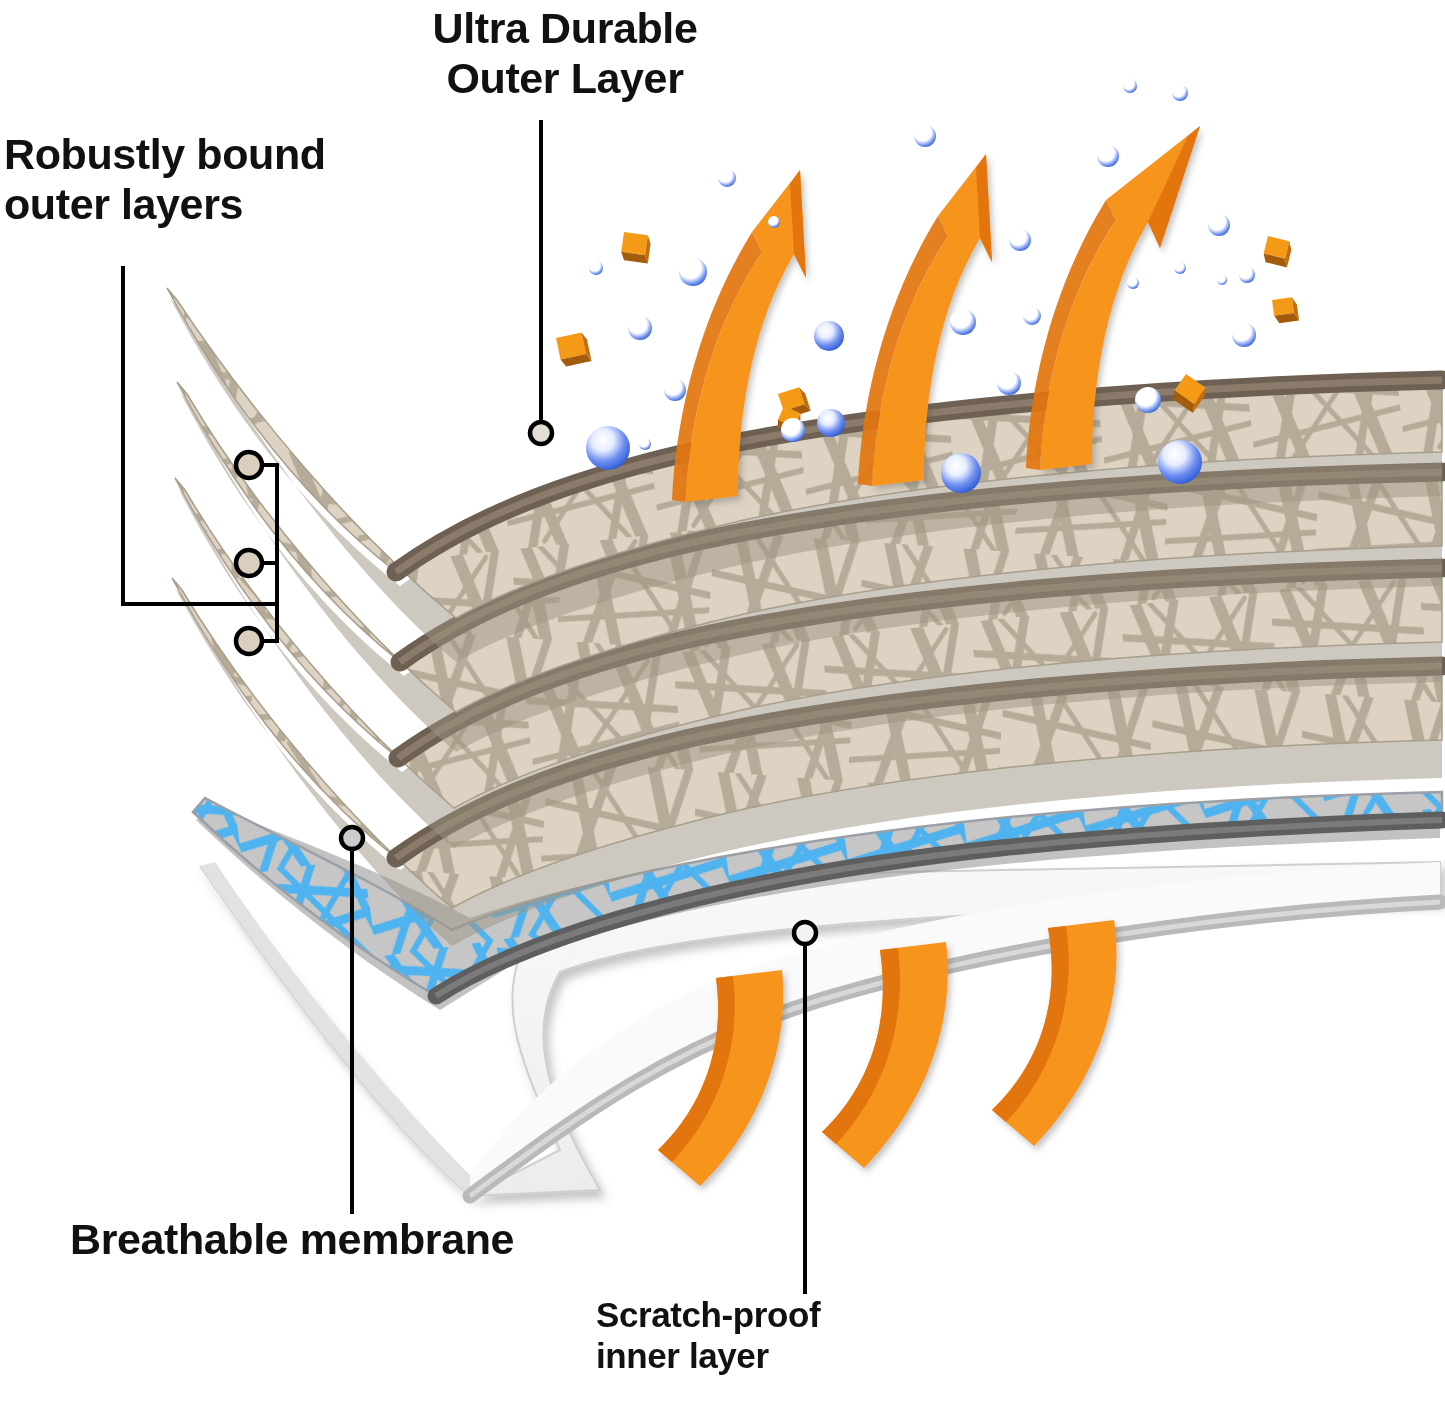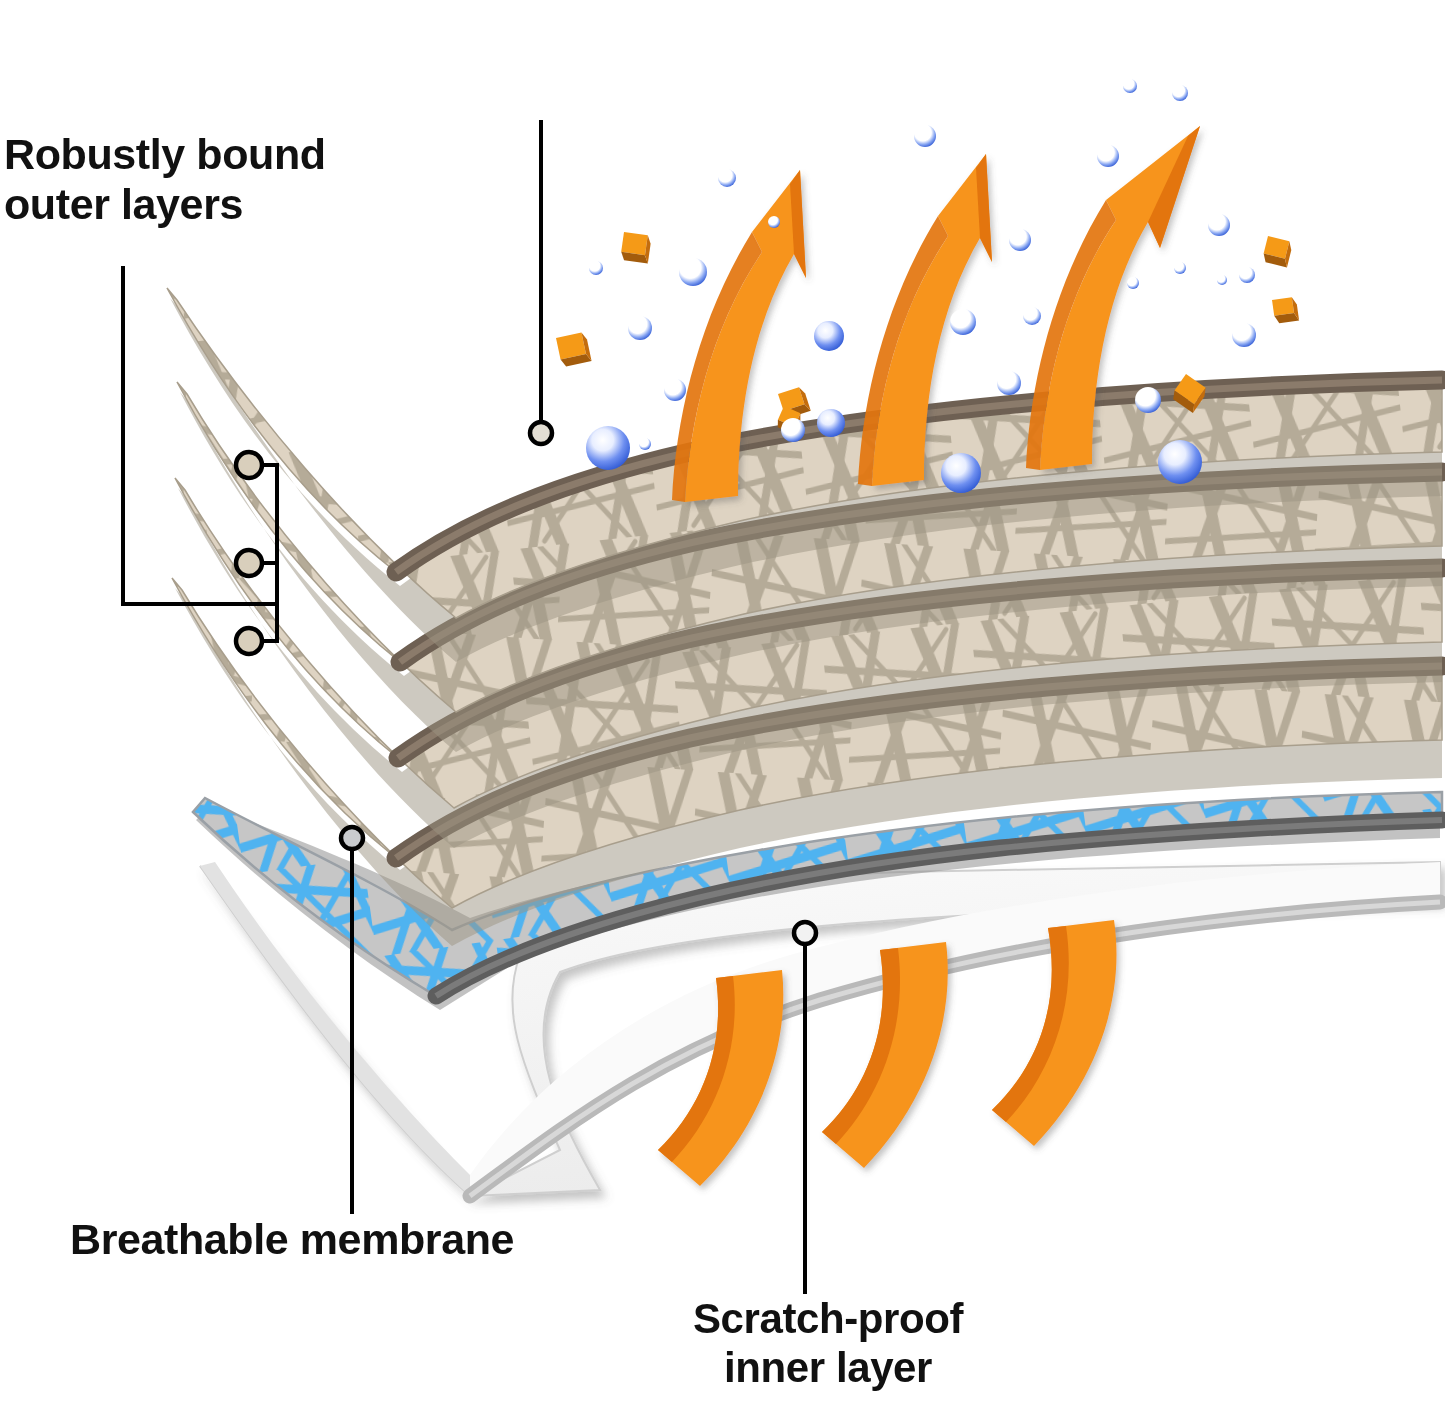--- a/index.html
+++ b/index.html
@@ -17,21 +17,21 @@
     font-weight:bold;
     color:#111111;
     line-height:1.16;
     letter-spacing:-0.4px;
     white-space:pre-line;
     user-select:none;
   }
   #label-ultra-durable{ left:390px; top:4px;  width:350px; font-size:43px; text-align:center;}
   #label-robustly{     left:4px;   top:130px; width:420px; font-size:43px; text-align:left;}
   #label-breathable{   left:70px;  top:1215px;width:610px; font-size:43px; text-align:left;}
-  #label-scratch{      left:628px; top:1295px;width:400px; font-size:42px; text-align:center;}
+  #label-scratch{      left:596px; top:1295px;width:400px; font-size:35px; text-align:left;}
 </style>
 </head>
 <body>
 
 <div id="stage">
 
   <svg class="layer-svg" viewBox="0 0 1445 1410">
     <defs>
 
       <pattern id="fiberTan" width="150" height="120" patternUnits="userSpaceOnUse" patternTransform="rotate(-6)">
@@ -298,20 +298,22 @@
       <circle cx="249" cy="641" r="13" fill="#d9cfbc" stroke="#000000" stroke-width="4.5"></circle>
 
       <path d="M352,848 L352,1212"></path>
       <circle cx="352" cy="838" r="11" fill="#c9cbce" stroke="#000000" stroke-width="4.5"></circle>
 
       <path d="M805,943 L805,1292"></path>
       <circle cx="805" cy="933" r="11" fill="#f2f2f2" stroke="#000000" stroke-width="4.5"></circle>
     </g>
   </svg>
 
+  <div class="callout" id="label-ultra-durable">Ultra Durable
+Outer Layer</div>
 
   <div class="callout" id="label-breathable">Breathable membrane</div>
 
   <div class="callout" id="label-robustly">Robustly bound
 outer layers</div>
 
   <div class="callout" id="label-scratch">Scratch-proof
 inner layer</div>
 
 </div>

